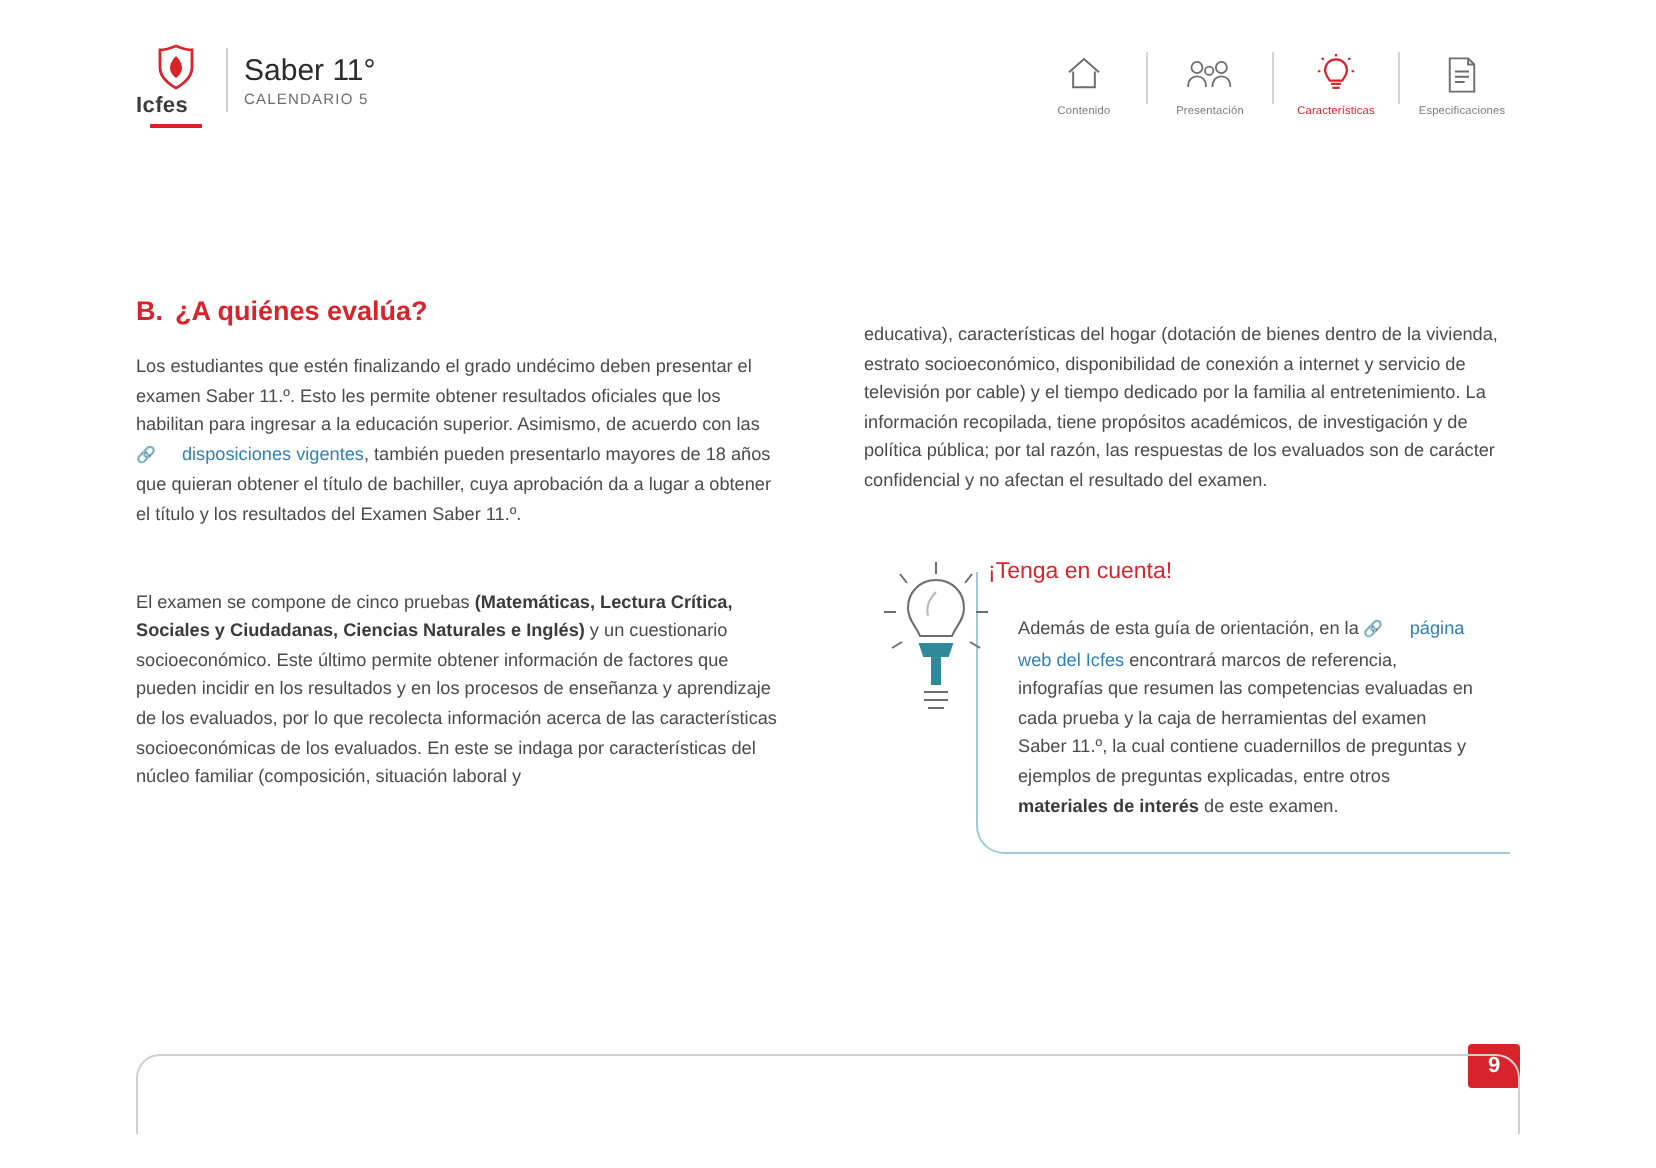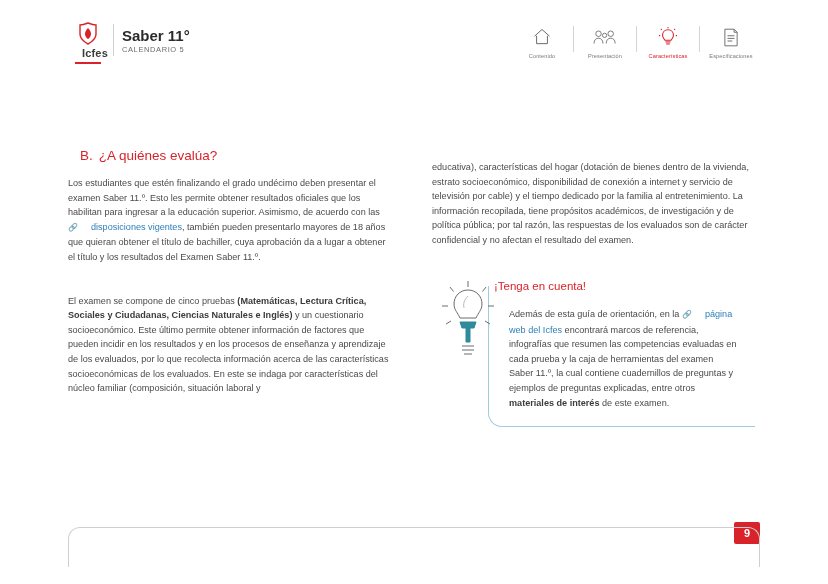--- a/index.html
+++ b/index.html
@@ -21,21 +21,21 @@
     position: absolute;
     top: 0; left: 0;
     width: 828px;
     height: 72px;
   }
   .logo-block {
     position: absolute;
     left: 68px;
     top: 22px;
     width: 40px;
-    text-align: right;
+    text-align: left;
   }
   .logo-shield {
     width: 20px;
     height: 24px;
     margin: 0 auto;
     position: relative;
   }
   .logo-shield svg { display: block; }
   .logo-word {
     font-size: 11px;
@@ -58,21 +58,21 @@
     height: 32px;
     background: #cfcfcf;
   }
   .header-title {
     position: absolute;
     left: 122px;
     top: 27px;
   }
   .header-title .t1 {
     font-size: 15px;
-    font-weight: bold;
+    font-weight: normal;
     color: #2b2b2b;
     line-height: 17px;
   }
   .header-title .t2 {
     font-size: 7.5px;
     color: #6d6d6d;
     letter-spacing: 0.6px;
     line-height: 10px;
     margin-top: 1px;
   }
@@ -122,23 +122,23 @@
   }
   .col-right {
     position: absolute;
     left: 432px;
     top: 160px;
     width: 322px;
   }
 
   h2.section {
     font-size: 13.5px;
-    font-weight: normal;
+    font-weight: bold;
     color: #d8232a;
-    margin: 0 0 12px 12px;
+    margin: 0 0 12px 0;
     line-height: 16px;
   }
   h2.section .letter { margin-right: 6px; }
 
   p.body {
     font-size: 9.1px;
     line-height: 14.6px;
     color: #4a4a4a;
     margin: 0;
     text-align: left;

